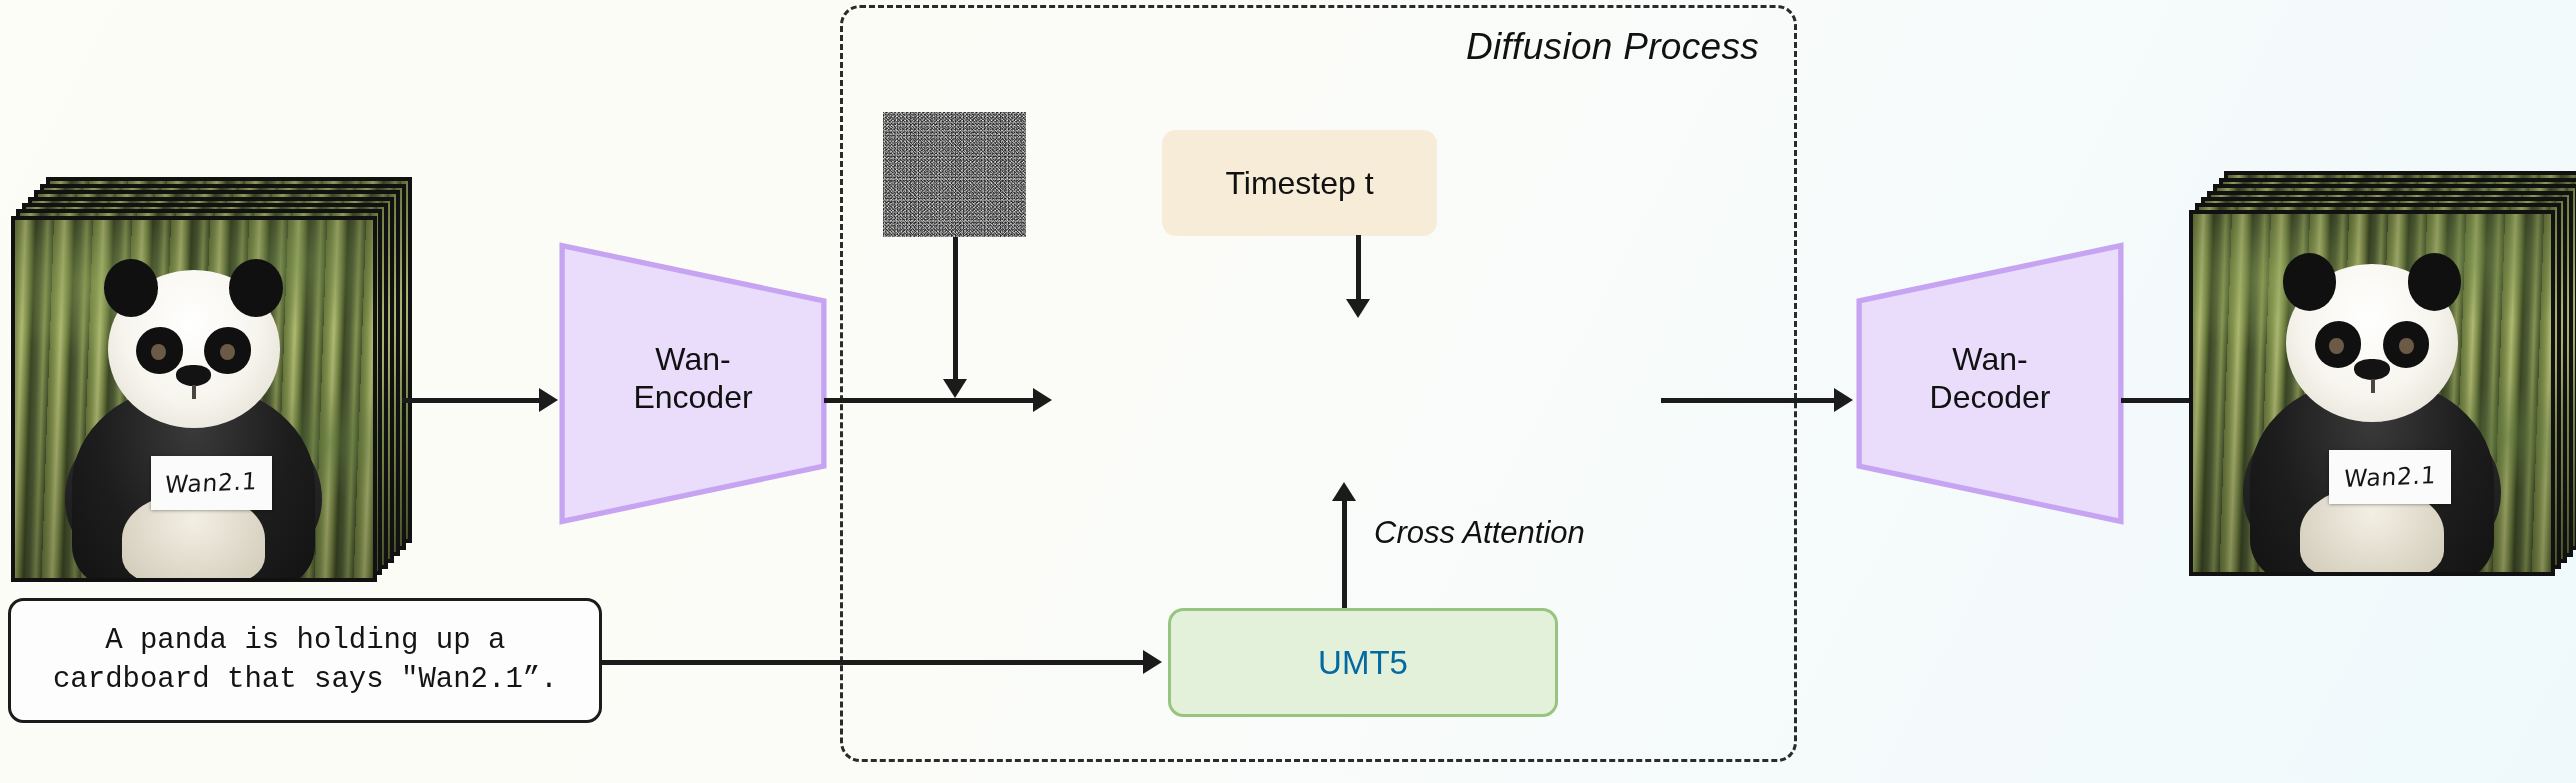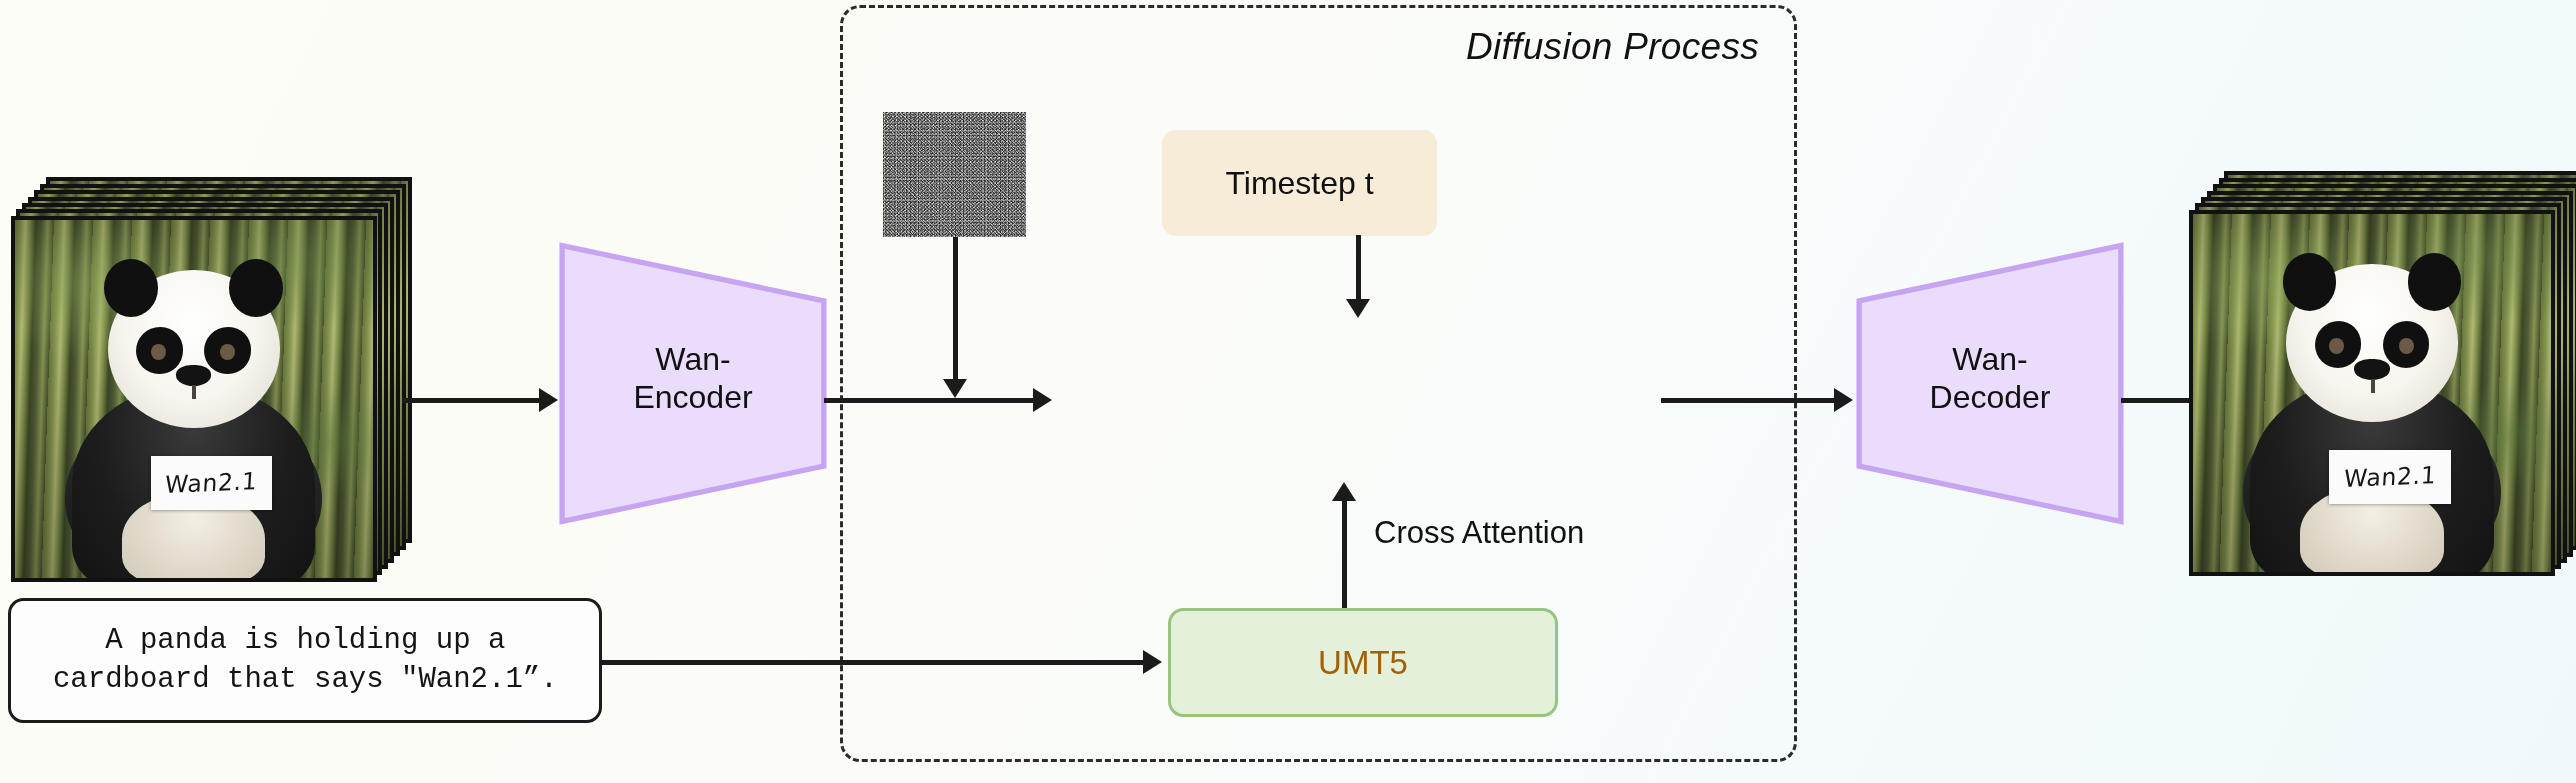--- a/index.html
+++ b/index.html
@@ -188,21 +188,21 @@
   }
   #timestep-label { font-size: 32px; color: #111111; }
 
   #umt5-box {
     left: 1168px; top: 608px;
     width: 390px; height: 109px;
     background: #e3f0da;
     border: 3px solid #97c57f;
     border-radius: 15.4px;
   }
-  #umt5-label { font-size: 33px; color: #a16207; }
+  #umt5-label { font-size: 33px; color: #0369a1; }
 
   
   #noise-patch {
     left: 883px; top: 112px;
     width: 143px; height: 125px;
     background-color: #8d8d8d;
     background-image:
       repeating-conic-gradient(from 0deg at 17% 23%, #4a4a4a 0deg 9deg, #cfcfcf 9deg 17deg, #7d7d7d 17deg 27deg, #a8a8a8 27deg 34deg),
       repeating-conic-gradient(from 45deg at 71% 62%, #3c3c3c 0deg 7deg, #dcdcdc 7deg 13deg, #8a8a8a 13deg 22deg),
       repeating-linear-gradient(61deg, #555 0 1.2px, #ccc 1.2px 2.4px, #888 2.4px 3.5px, #bbb 3.5px 4.7px),
@@ -228,20 +228,21 @@
   .arrow-u {
     border-left: 12.4px solid transparent;
     border-right: 12.4px solid transparent;
     border-bottom: 19px solid #1b1b1b;
   }
   .edge-label {
     position: absolute;
     font-size: 31px;
     color: #111111;
     white-space: nowrap;
+    font-style: italic;
   }
 </style>
 </head>
 <body>
 
 <div id="stage">
 
   <div id="diffusion-box" class="abs"></div>
   <div id="diffusion-label" class="abs">Diffusion Process</div>
 

